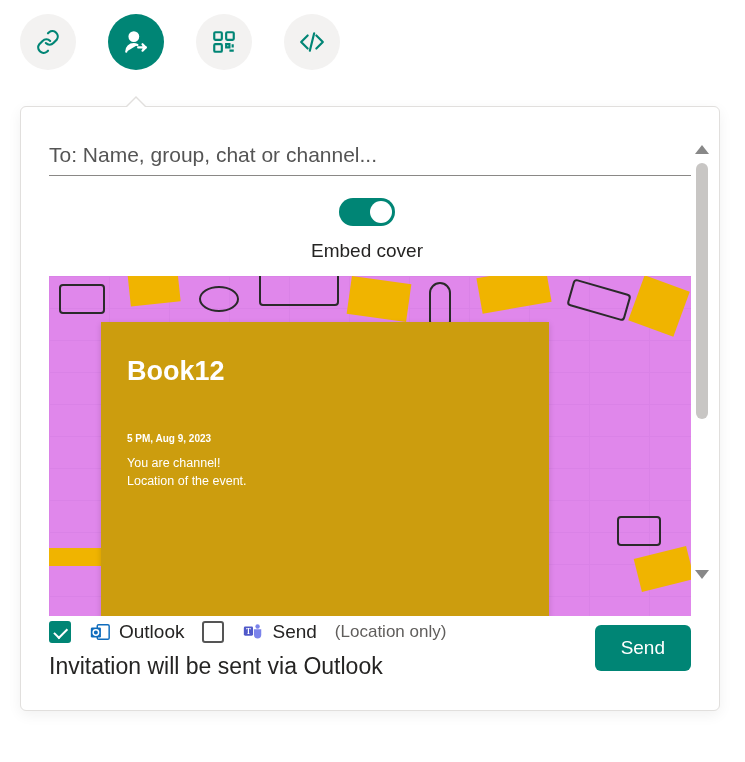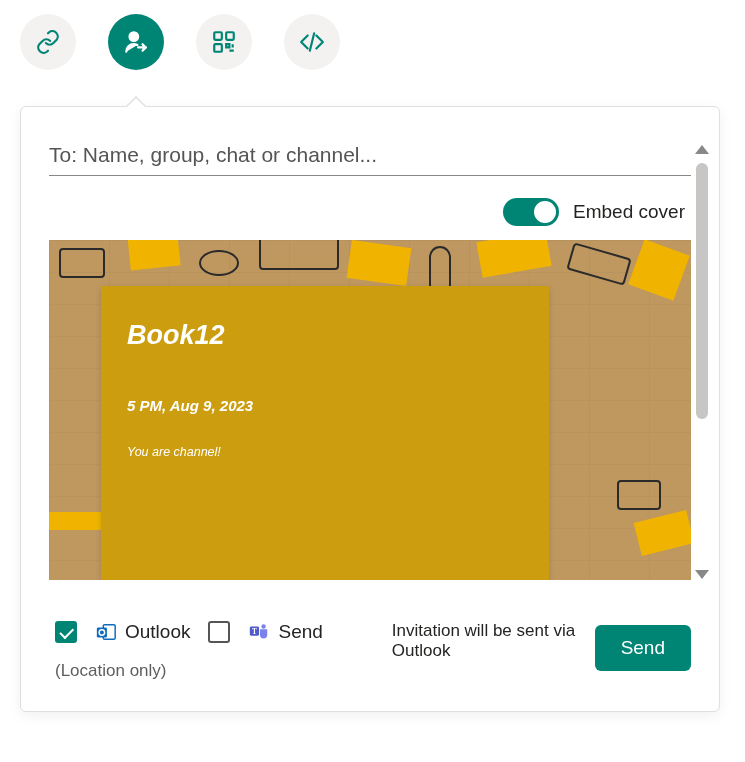--- a/index.html
+++ b/index.html
@@ -112,20 +112,21 @@
   }
   .to-input::placeholder { color: #555; }
 
   .embed-row {
     display: flex;
     align-items: center;
     justify-content: flex-end;
     gap: 14px;
     margin: 22px 0 14px 0;
     padding-right: 6px;
+    flex-direction: column;
   }
   .toggle {
     width: 56px; height: 28px;
     border-radius: 14px;
     background: var(--teal);
     position: relative;
     cursor: pointer;
   }
   .toggle::after {
     content: "";
@@ -133,24 +134,23 @@
     right: 3px; top: 3px;
     width: 22px; height: 22px;
     border-radius: 50%;
     background: #fff;
   }
   .embed-label { font-size: 19px; color: var(--text); }
 
   
   .cover {
     height: 340px;
-    background: #a16207;
+    background: #d946ef;
     position: relative;
     overflow: hidden;
-    font-style: italic;
   }
   .brick {
     position: absolute; inset: 0;
     background:
       linear-gradient(#ddd 1px, transparent 1px) 0 0/100% 32px,
       linear-gradient(90deg, #ddd 1px, transparent 1px) 0 0/60px 100%,
       #eceae6;
     opacity: 0.4;
   }
   .doodle {
@@ -163,52 +163,52 @@
     position: absolute;
     left: 52px; top: 46px;
     width: 448px;
     bottom: -30px;
     background: var(--gold);
     color: #fff;
     padding: 34px 26px 20px 26px;
     box-shadow: 0 2px 6px rgba(0,0,0,0.15);
   }
   .card-title { font-size: 27px; font-weight: 600; margin: 0 0 46px 0; }
-  .card-time { font-size: 15px; font-weight: 600; margin-bottom: 29px; }
+  .card-time { font-size: 10px; font-weight: 600; margin-bottom: 10px; }
   .card-line { font-size: 12.5px; line-height: 1.45; }
 
   
   .footer {
     padding: 36px 28px 30px 28px;
     display: flex;
     align-items: flex-start;
     justify-content: space-between;
   }
-  .footer-left { display: flex; flex-direction: row; gap: 10px; margin-left: 6px; }
+  .footer-left { display: flex; flex-direction: column; gap: 10px; }
   .check-row { display: flex; align-items: center; gap: 18px; flex-wrap: wrap; }
   .chk {
     width: 22px; height: 22px;
     border: 2px solid var(--teal);
     border-radius: 3px;
     display: inline-flex; align-items: center; justify-content: center;
     cursor: pointer;
     flex-shrink: 0;
   }
   .chk.checked { background: var(--teal); }
   .chk.checked::after {
     content: "";
     width: 6px; height: 11px;
     border: solid #fff;
     border-width: 0 2.5px 2.5px 0;
     transform: rotate(45deg) translateY(-1px);
   }
   .chk.unchecked { border-color: #555; }
   .app-label { font-size: 19px; color: var(--text); display: inline-flex; align-items: center; gap: 8px; }
   .msg-only { color: var(--text-sub); font-size: 17px; }
-  .note { font-size: 17px; color: var(--text); }
+  .note { font-size: 23px; color: var(--text); }
   .send-btn {
     background: var(--teal);
     color: #fff;
     border: none;
     border-radius: 6px;
     font-size: 19px;
     font-weight: 400;
     padding: 12px 26px;
     cursor: pointer;
     margin-top: 4px;
@@ -290,20 +290,21 @@
       <div class="doodle" style="left:520px;top:10px;width:60px;height:28px;border-radius:4px;transform:rotate(16deg);"></div>
       <div class="doodle y" style="right:8px;top:6px;width:48px;height:48px;transform:rotate(20deg);"></div>
       <div class="doodle y" style="left:0;bottom:50px;width:58px;height:18px;"></div>
       <div class="doodle" style="right:30px;bottom:70px;width:44px;height:30px;border-radius:4px;"></div>
       <div class="doodle y" style="right:0;bottom:30px;width:54px;height:34px;transform:rotate(-14deg);"></div>
 
       <div class="card">
         <div class="card-title">Book12</div>
         <div class="card-time">5 PM, Aug 9, 2023</div>
         <div class="card-line">You are channel!</div>
+        <div class="card-line">Location of the event.</div>
       </div>
     </div>
   </div>
 
   <div class="footer">
     <div class="footer-left">
       <div class="check-row">
         <span class="chk checked"></span>
         <span class="app-label">
           <svg class="outlook-glyph" viewBox="0 0 24 24">

